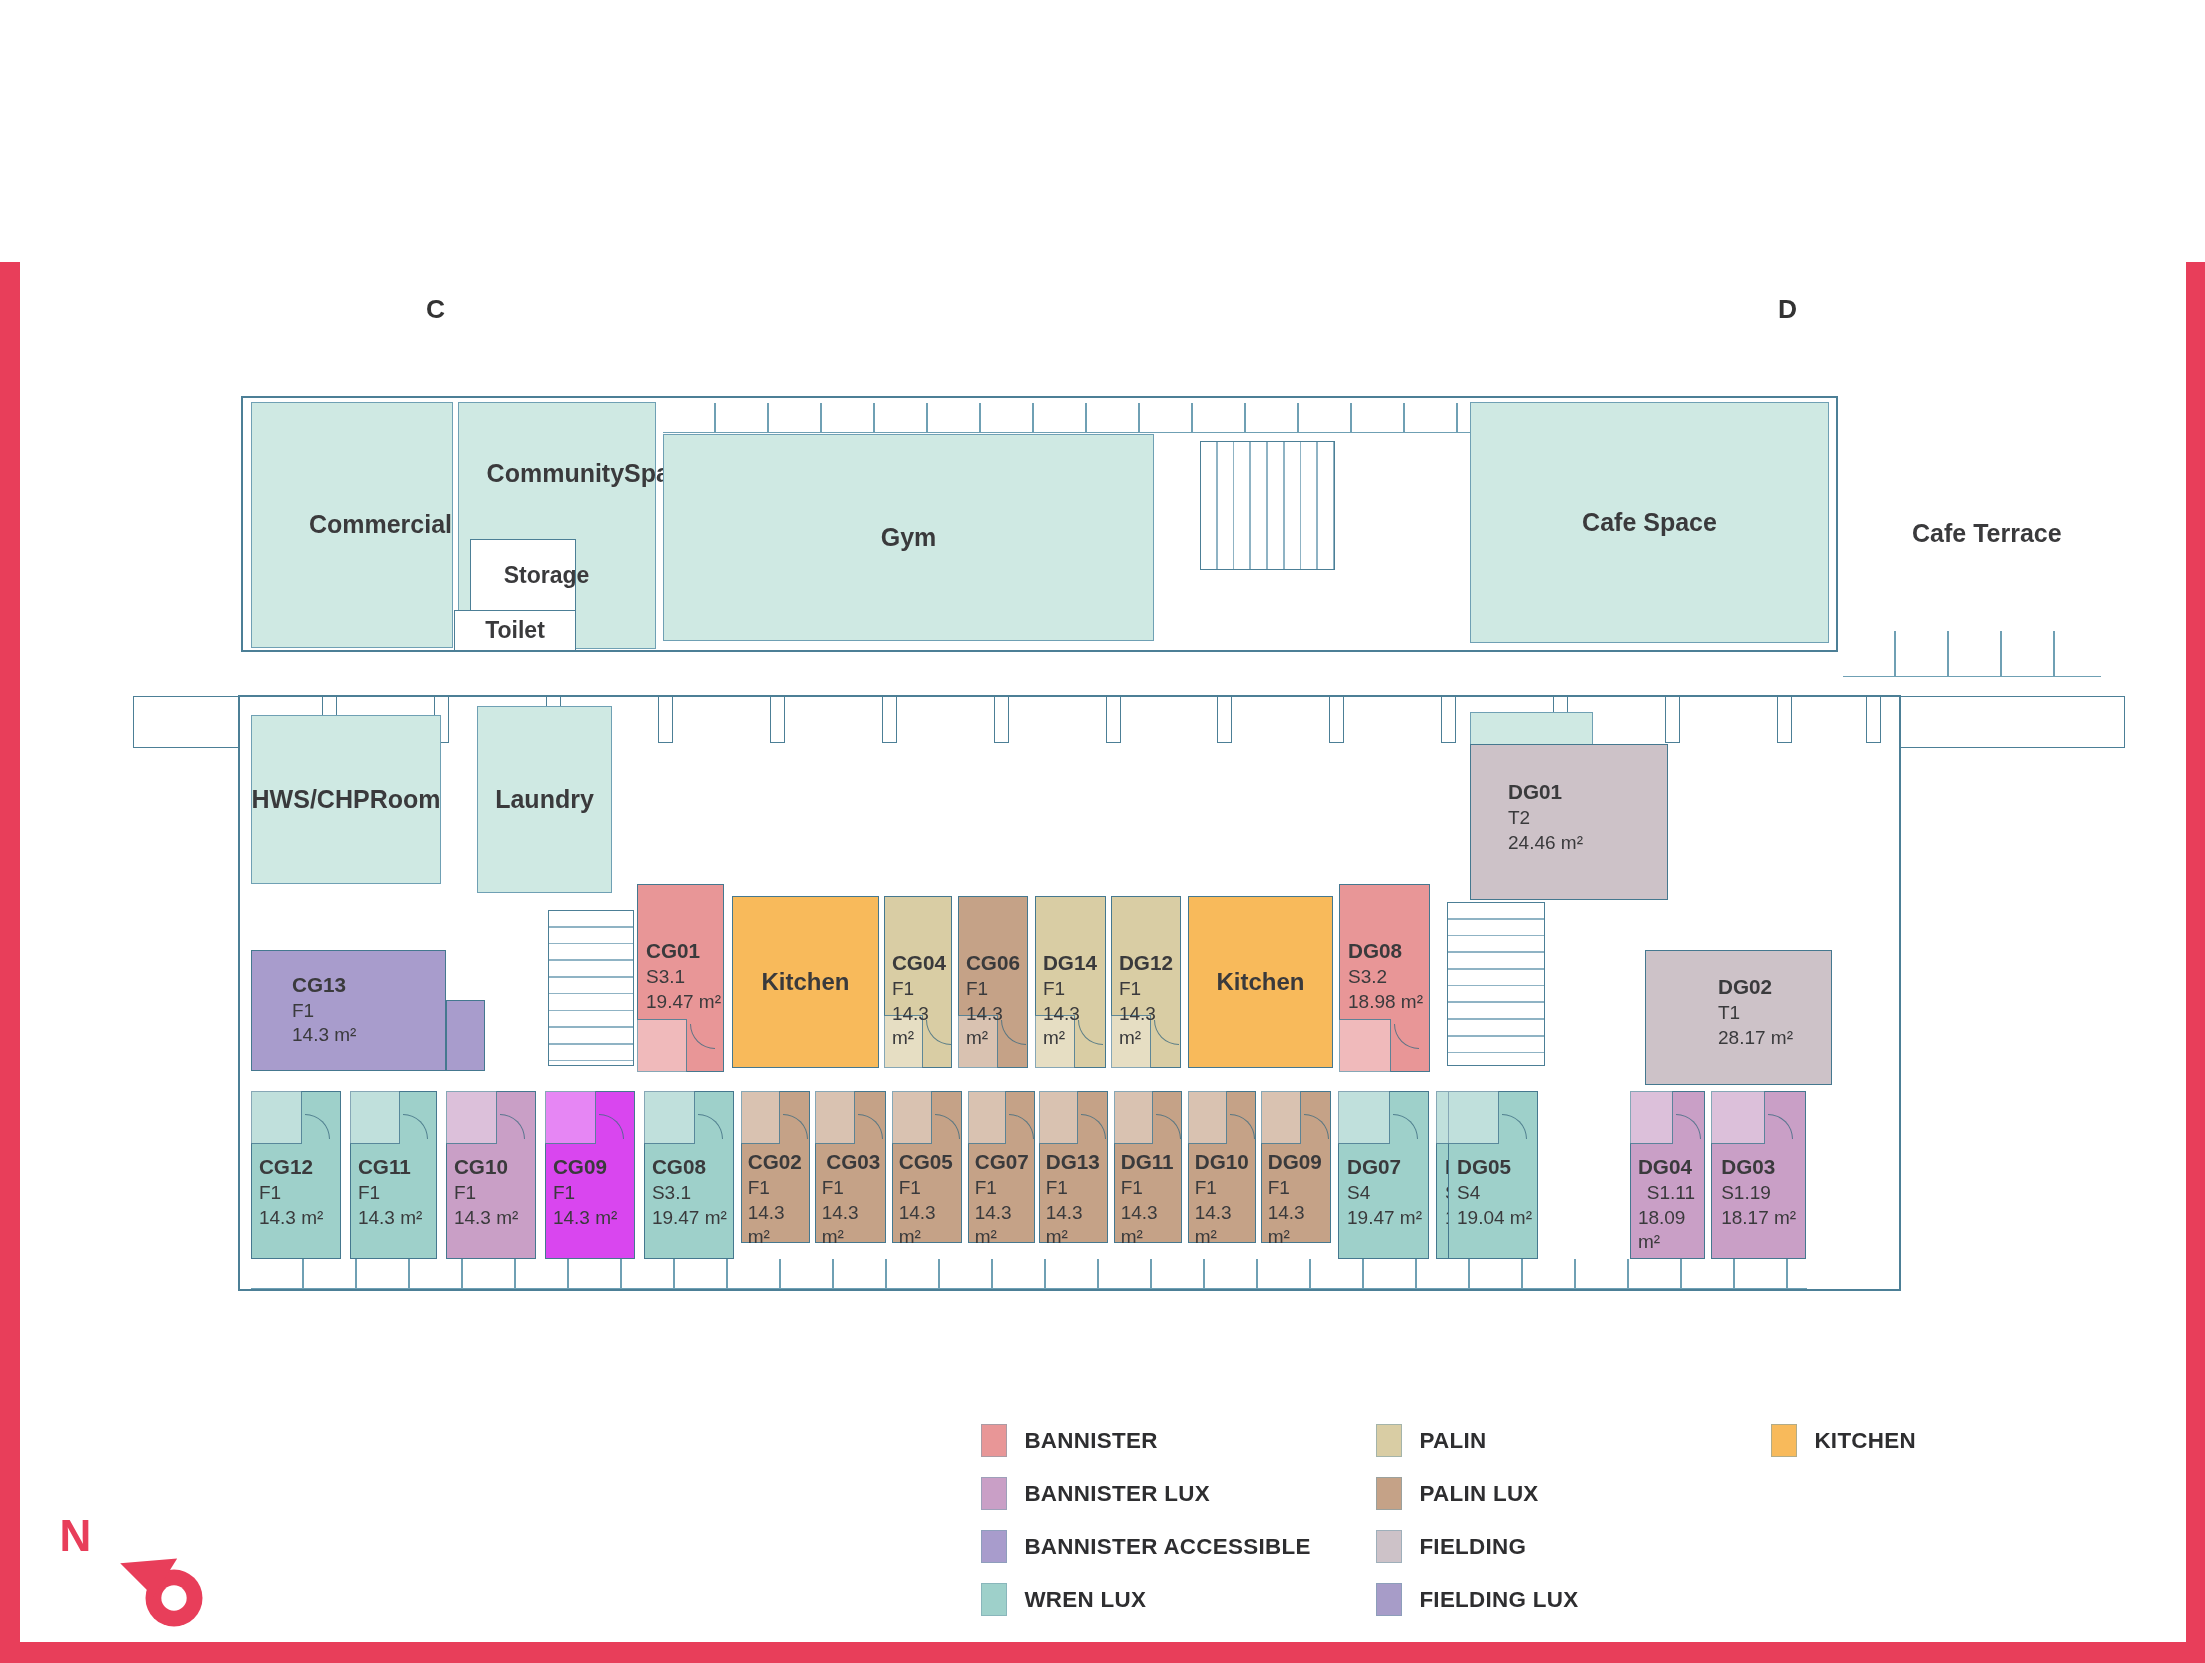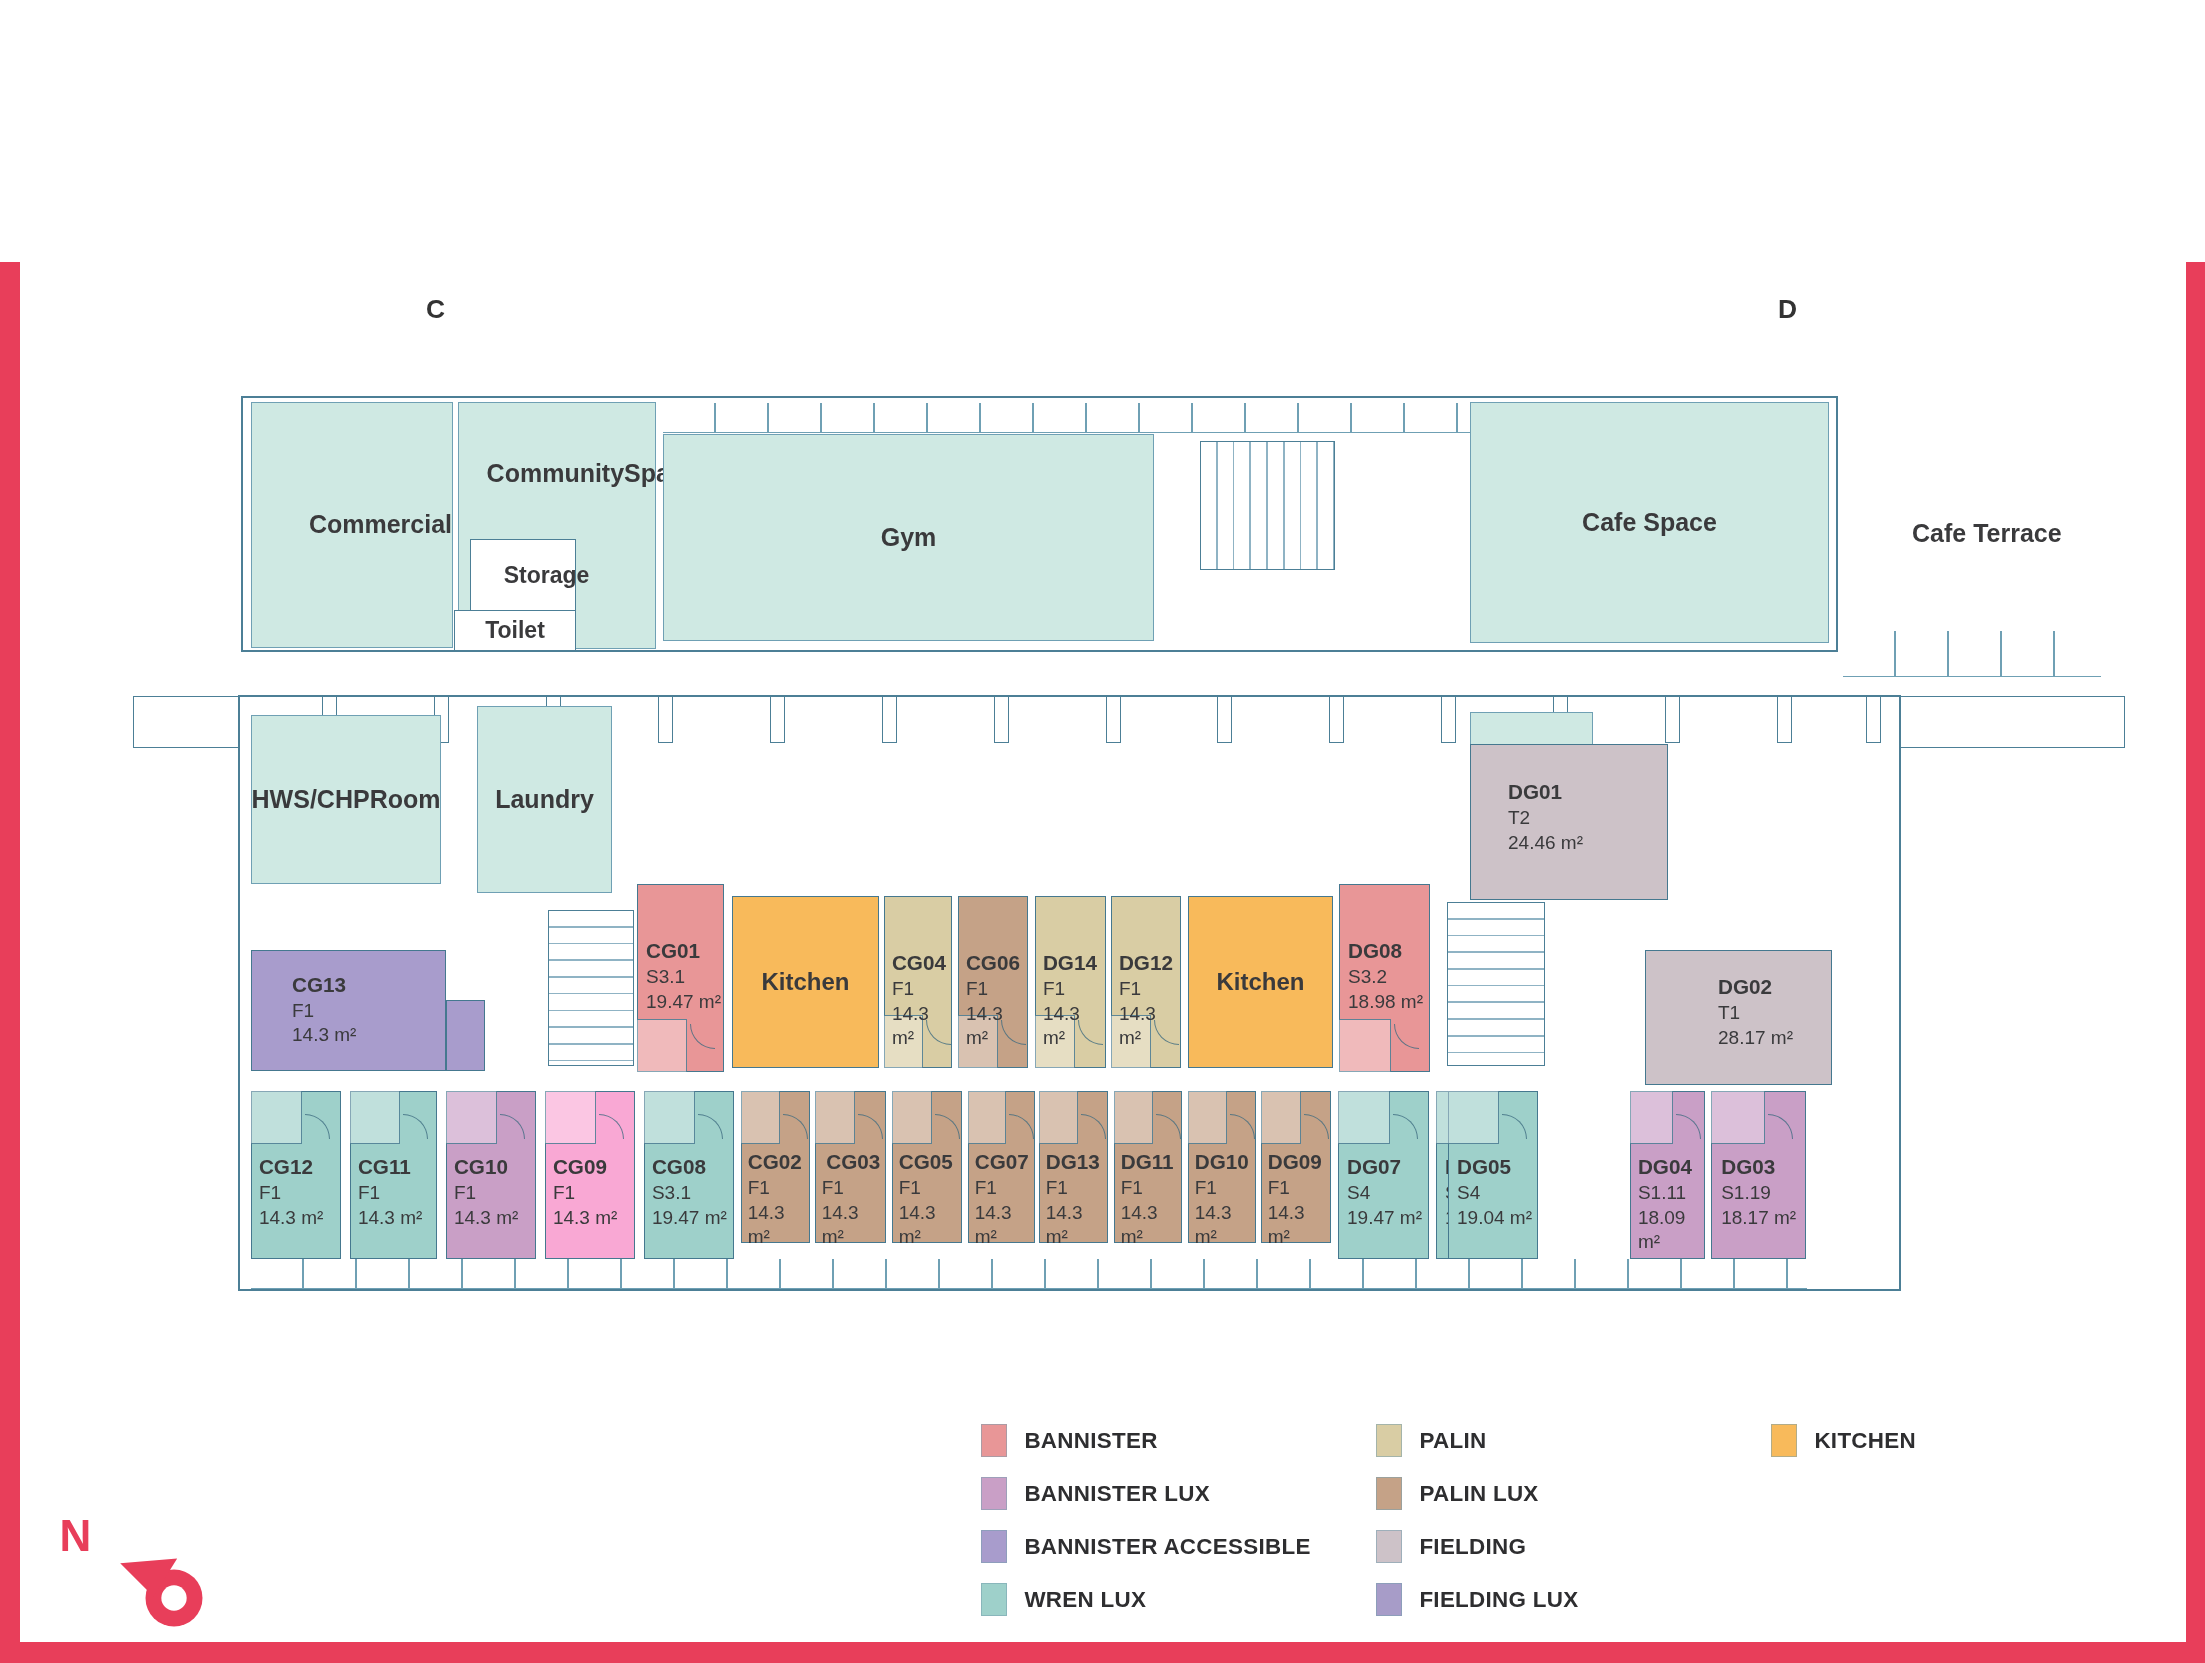--- a/index.html
+++ b/index.html
@@ -227,21 +227,21 @@
       <div class="abs room" style="left: 446px; top: 1091px; width: 90px; height: 168px; background: rgb(201, 159, 198);">
         <div class="abs pod top">
           <div class="abs arc"></div>
         </div>
         <div class="abs rlabel" style="left: 6.9px; top: 62px;">
           <div class="abs rname" style="position: relative;">CG10</div>
           <div class="abs rline" style="position: relative;">F1</div>
           <div class="abs rline" style="position: relative;">14.3 m²</div>
         </div>
       </div>
-      <div class="abs room" style="left: 545px; top: 1091px; width: 90px; height: 168px; background: #f9a8d4;">
+      <div class="abs room" style="left: 545px; top: 1091px; width: 90px; height: 168px; background: #d946ef;">
         <div class="abs pod top">
           <div class="abs arc"></div>
         </div>
         <div class="abs rlabel" style="left: 6.9px; top: 62px;">
           <div class="abs rname" style="position: relative;">CG09</div>
           <div class="abs rline" style="position: relative;">F1</div>
           <div class="abs rline" style="position: relative;">14.3 m²</div>
         </div>
       </div>
       <div class="abs room" style="left: 644px; top: 1091px; width: 90px; height: 168px; background: rgb(158, 208, 202);">
@@ -363,21 +363,21 @@
           <div class="abs rline" style="position: relative;">S4</div>
           <div class="abs rline" style="position: relative;">19.04 m²</div>
         </div>
       </div>
       <div class="abs room" style="left: 1630px; top: 1091px; width: 75px; height: 168px; background: rgb(201, 159, 198);">
         <div class="abs pod top">
           <div class="abs arc"></div>
         </div>
         <div class="abs rlabel" style="left: 6.9px; top: 62px;">
           <div class="abs rname" style="position: relative;">DG04</div>
-          <div class="abs rline" style="position: relative;">S1.11</div>
+          <div class="abs rline" style="position: relative; text-align: center;">S1.11</div>
           <div class="abs rline" style="position: relative;">18.09 m²</div>
         </div>
       </div>
       <div class="abs room" style="left: 1711px; top: 1091px; width: 95px; height: 168px; background: rgb(201, 159, 198);">
         <div class="abs pod top">
           <div class="abs arc"></div>
         </div>
         <div class="abs rlabel" style="left: 9.2px; top: 62px;">
           <div class="abs rname" style="position: relative;">DG03</div>
           <div class="abs rline" style="position: relative;">S1.19</div>

